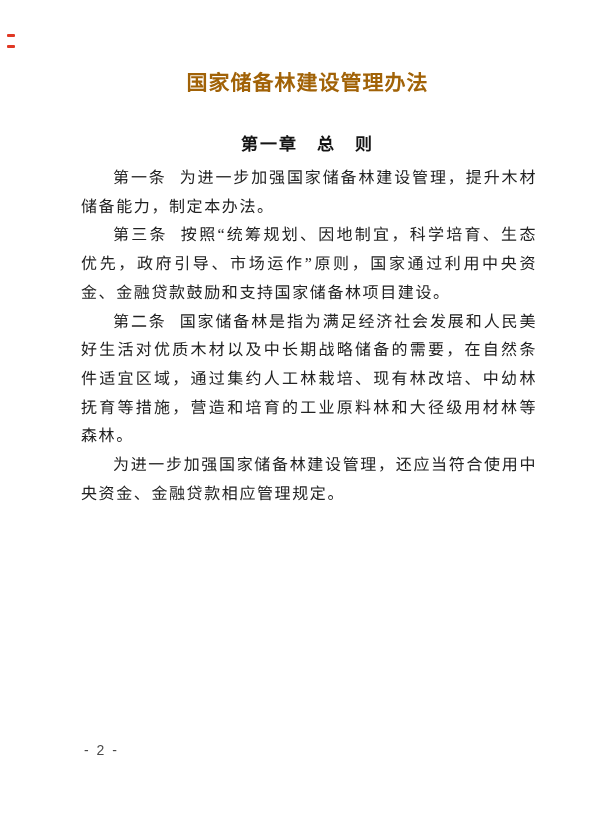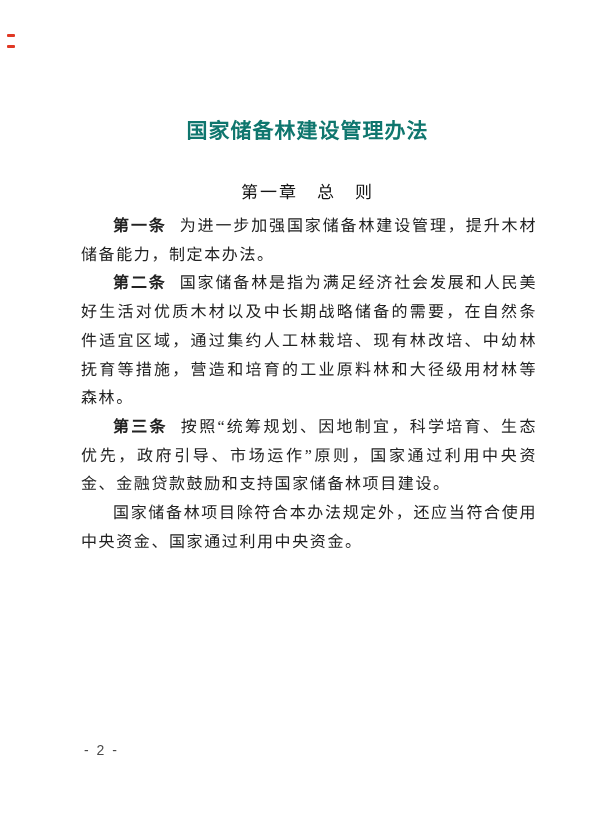--- a/index.html
+++ b/index.html
@@ -23,51 +23,51 @@
   }
   .corner-marks .mark {
     display: block;
     width: 8px;
     height: 3px;
     margin-bottom: 8px;
     border-radius: 1px;
   }
   .doc-title {
     margin: 0;
-    padding: 114px 40px 0 40px;
+    padding: 66px 40px 0 40px;
     text-align: center;
     font-size: 21px;
     font-weight: bold;
     letter-spacing: 1px;
-    color: #0f766e;
+    color: #a16207;
     font-family: "Liberation Serif", "DejaVu Serif", serif;
   }
   .chapter-heading {
     margin: 34px 0 0 0;
     text-align: center;
     font-size: 17px;
-    font-weight: normal;
+    font-weight: bold;
     letter-spacing: 2px;
     color: #141414;
     font-family: "Liberation Sans", "DejaVu Sans", sans-serif;
   }
   .doc-body {
     margin: 9px 78px 0 81px;
   }
   .para {
     margin: 0;
     font-size: 16px;
     line-height: 28.7px;
     letter-spacing: 1.6px;
     text-align: justify;
     text-indent: 2em;
     color: #222222;
   }
   .para .lead {
-    font-weight: bold;
+    font-weight: normal;
     margin-right: 13px;
   }
   .page-number {
     position: absolute;
     left: 84px;
     top: 742px;
     font-size: 14px;
     letter-spacing: 2px;
     color: #4a4a4a;
     font-family: "Liberation Sans", "DejaVu Sans", sans-serif;
@@ -82,20 +82,20 @@
     <span class="mark" style="background: rgb(224, 56, 36);"></span>
     <span class="mark" style="background: rgb(224, 56, 36);"></span>
   </div>
 
   <h1 class="doc-title">国家储备林建设管理办法</h1>
 
   <h2 class="chapter-heading">第一章　总　则</h2>
 
   <div class="doc-body" id="paragraphs">
       <p class="para"><b class="lead">第一条</b><span>为进一步加强国家储备林建设管理，提升木材储备能力，制定本办法。</span></p>
+      <p class="para"><b class="lead">第三条</b><span>按照“统筹规划、因地制宜，科学培育、生态优先，政府引导、市场运作”原则，国家通过利用中央资金、金融贷款鼓励和支持国家储备林项目建设。</span></p>
       <p class="para"><b class="lead">第二条</b><span>国家储备林是指为满足经济社会发展和人民美好生活对优质木材以及中长期战略储备的需要，在自然条件适宜区域，通过集约人工林栽培、现有林改培、中幼林抚育等措施，营造和培育的工业原料林和大径级用材林等森林。</span></p>
-      <p class="para"><b class="lead">第三条</b><span>按照“统筹规划、因地制宜，科学培育、生态优先，政府引导、市场运作”原则，国家通过利用中央资金、金融贷款鼓励和支持国家储备林项目建设。</span></p>
-      <p class="para"><span>国家储备林项目除符合本办法规定外，还应当符合使用中央资金、国家通过利用中央资金。</span></p>
+      <p class="para"><span>为进一步加强国家储备林建设管理，还应当符合使用中央资金、金融贷款相应管理规定。</span></p>
     </div>
 
   <div class="page-number">- 2 -</div>
 
 </div>
 
 </body></html>

